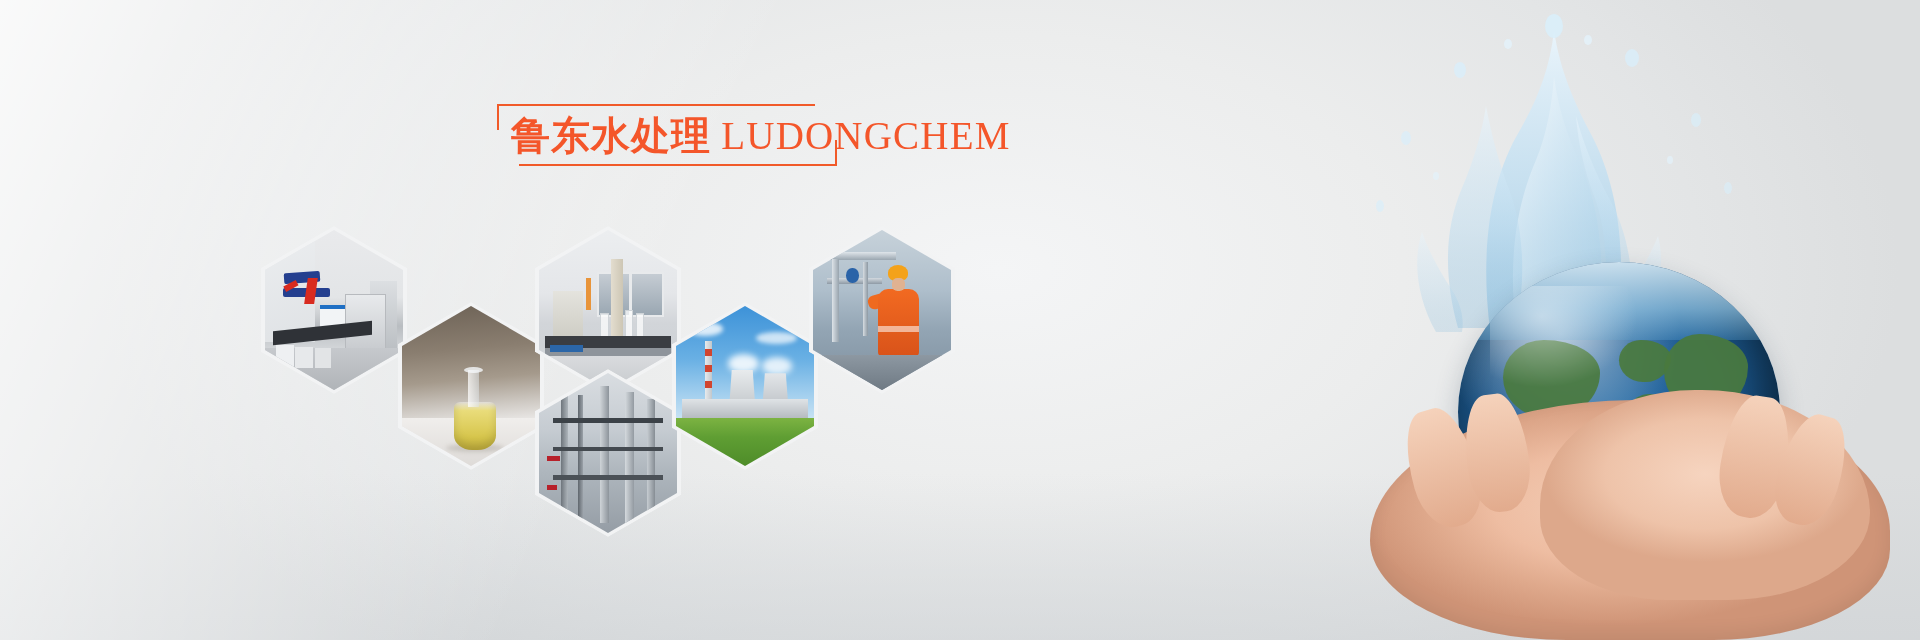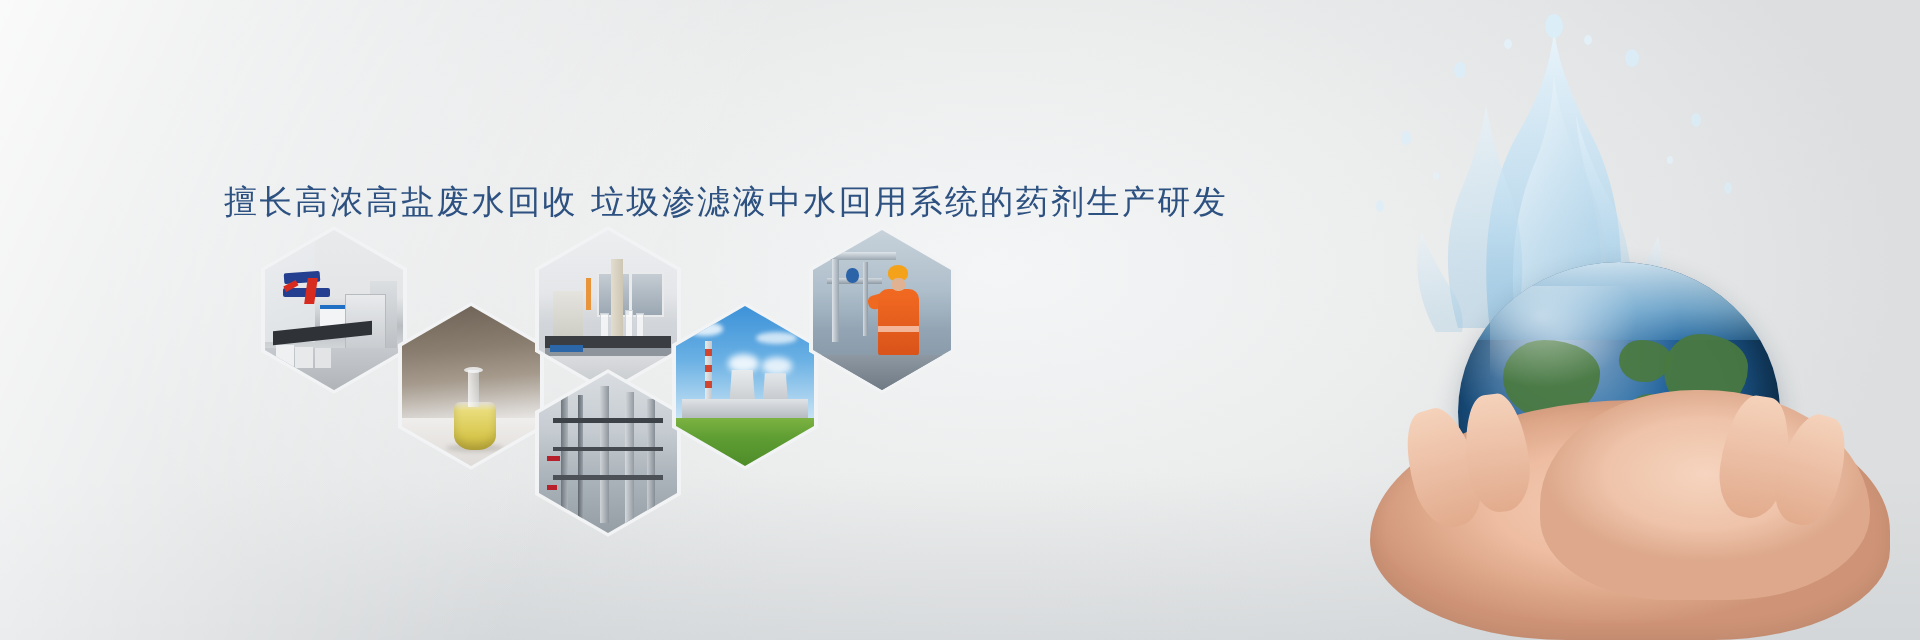--- a/index.html
+++ b/index.html
@@ -222,22 +222,31 @@
   .f1{left:40px;top:8px;width:66px;height:120px;transform:rotate(-16deg);}
   .f2{left:96px;top:-6px;width:62px;height:118px;transform:rotate(-7deg);}
   .f3{left:352px;top:-4px;width:66px;height:122px;transform:rotate(9deg);}
   .f4{left:410px;top:14px;width:62px;height:112px;transform:rotate(17deg);}
 </style>
 </head>
 <body>
 
 <div id="banner">
 
-
-  <div class="subtitle">擅长高浓高盐废水回收  垃圾渗滤液中水回用系统的药剂生产研发</div>
+  <div class="title-block">
+    <div class="bracket-top"></div>
+    <div class="bracket-top-tick"></div>
+    <div class="bracket-bot"></div>
+    <div class="bracket-bot-tick"></div>
+    <div class="title-text">
+      <span class="cn">鲁东水处理</span>
+      <span class="en">LUDONGCHEM</span>
+    </div>
+  </div>
+
 
   <div class="hex-cluster">
 
     <div class="hex" id="hex1">
       <div class="frame"></div>
       <div class="photo">
         <div class="bg"></div>
           <div class="wallL"></div>
         <div class="cab2"></div>
           <div class="cab"></div>

